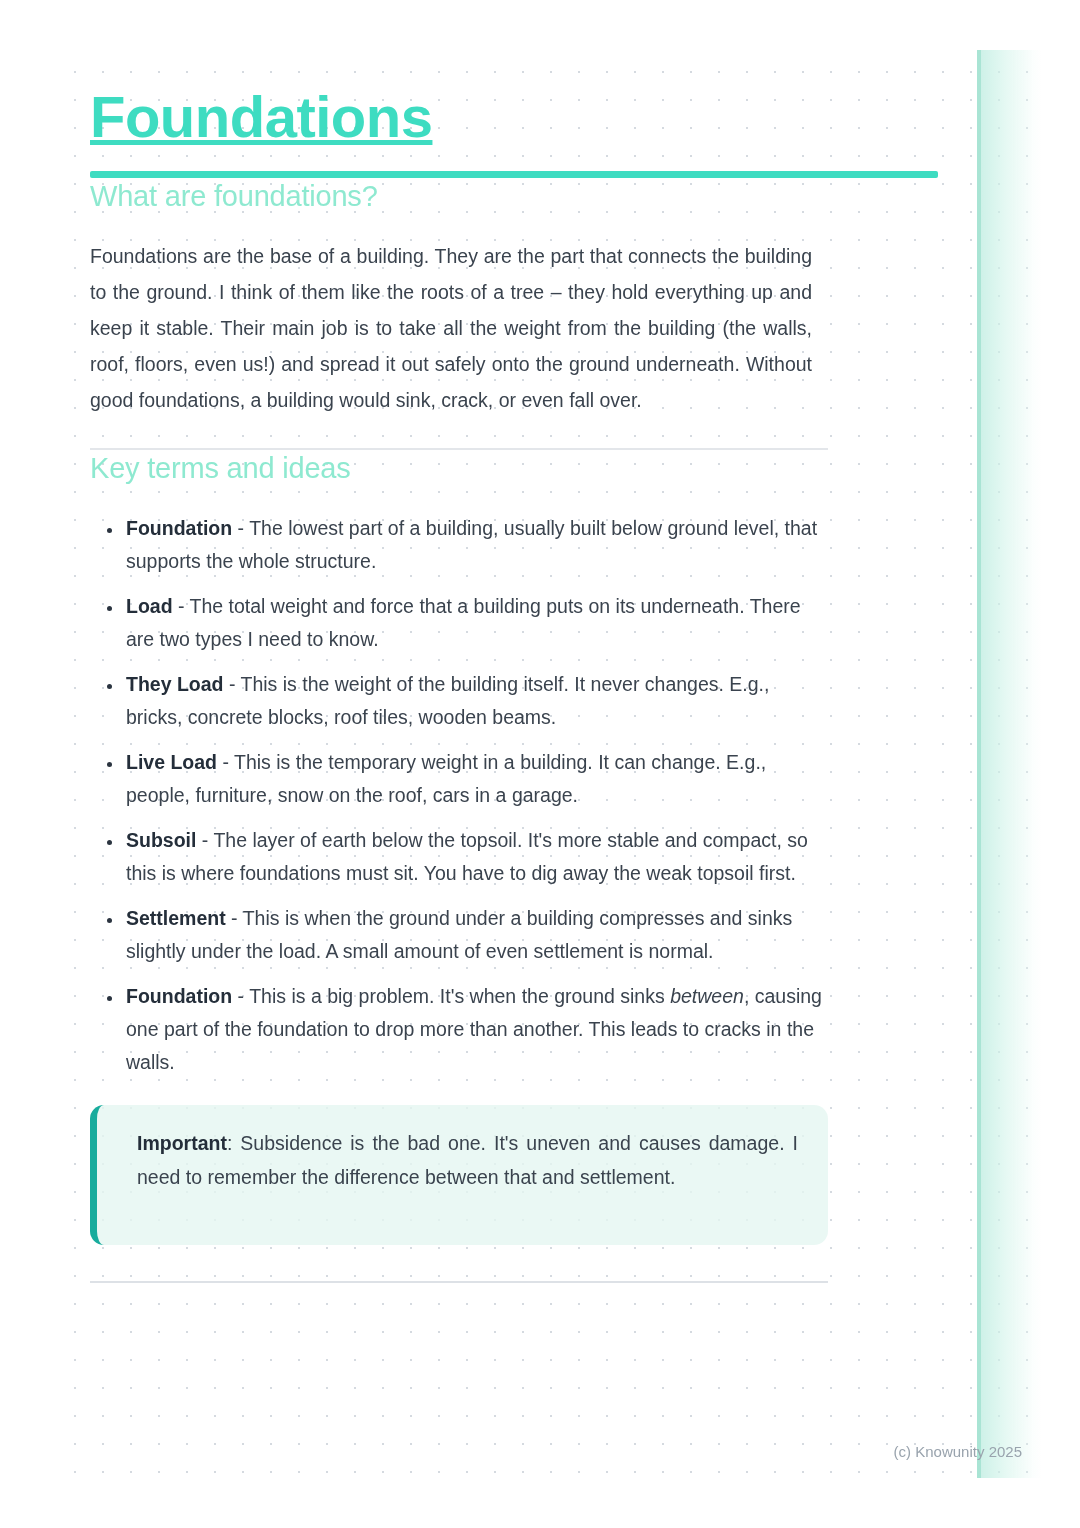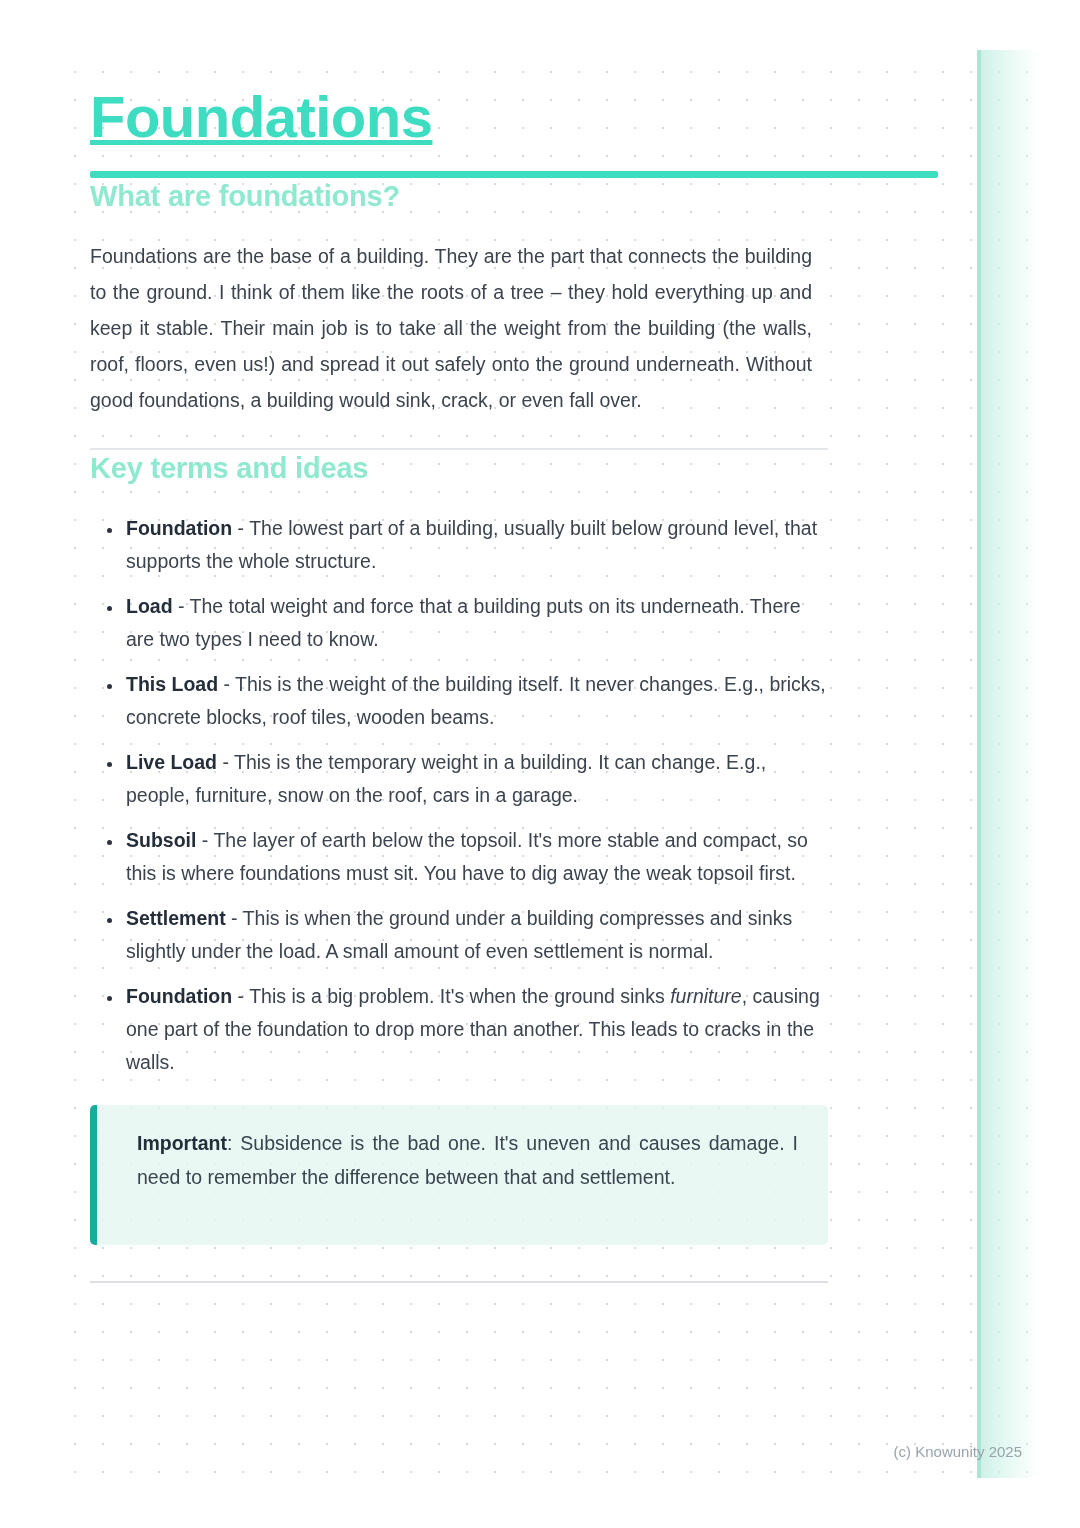--- a/index.html
+++ b/index.html
@@ -36,21 +36,21 @@
     font-size:58px;line-height:1.15;font-weight:bold;
     letter-spacing:-0.5px;
     color:#3EDCC1;
     text-decoration:underline;
   }
   .title-rule{
     width:848px;height:7px;background:#3EDCC1;border:none;
     margin:20px 0 0 0;border-radius:2px;
   }
   h2.section-heading{
-    margin:0;font-size:29px;line-height:1.3;font-weight:bold;
+    margin:0;font-size:29px;line-height:1.3;font-weight:normal;
     color:#8EE9D0;letter-spacing:-0.2px;
   }
   .h2-what{margin-top:44px;}
   .h2-terms{margin-top:36px;}
   p.body-paragraph{
     margin:23px 16px 0 0;
     font-size:19.5px;line-height:36px;color:#3A434E;
     text-align:justify;
   }
   .divider{
@@ -66,21 +66,21 @@
     margin:12px 0 11px 0;padding-left:2px;
   }
   ul.term-list li::marker{color:#2B3440;font-size:18px;}
   .term{font-weight:bold;color:#242e3a;}
   .callout{
     margin:26px 0 0 0;
     width:738px;box-sizing:border-box;
     min-height:140px;
     background:rgba(228,246,241,0.78);
     border-left:7px solid #18AC9D;
-    border-radius:5px;
+    border-radius:14px;
     padding:21px 30px 22px 40px;
   }
   .callout-text{
     font-size:19.5px;line-height:34.5px;color:#3A434E;
     text-align:justify;
   }
   .callout-label{font-weight:bold;color:#242e3a;}
   .footer-divider{
     border:none;height:2px;background:#dde1e6;
     margin:36px 0 0 0;width:738px;
@@ -110,33 +110,33 @@
     <h2 class="section-heading h2-terms">Key terms and ideas</h2>
 
     <ul class="term-list">
       <li>
         <span class="term">Foundation</span><span> - </span><span>The lowest part of a building, usually built below ground level, that supports the whole structure.</span><i></i><span></span>
       </li>
       <li>
         <span class="term">Load</span><span> - </span><span>The total weight and force that a building puts on its underneath. There are two types I need to know.</span><i></i><span></span>
       </li>
       <li>
-        <span class="term">This Load</span><span> - </span><span>This is the weight of the building itself. It never changes. E.g., bricks, concrete blocks, roof tiles, wooden beams.</span><i></i><span></span>
+        <span class="term">They Load</span><span> - </span><span>This is the weight of the building itself. It never changes. E.g., bricks, concrete blocks, roof tiles, wooden beams.</span><i></i><span></span>
       </li>
       <li>
         <span class="term">Live Load</span><span> - </span><span>This is the temporary weight in a building. It can change. E.g., people, furniture, snow on the roof, cars in a garage.</span><i></i><span></span>
       </li>
       <li>
         <span class="term">Subsoil</span><span> - </span><span>The layer of earth below the topsoil. It's more stable and compact, so this is where foundations must sit. You have to dig away the weak topsoil first.</span><i></i><span></span>
       </li>
       <li>
         <span class="term">Settlement</span><span> - </span><span>This is when the ground under a building compresses and sinks slightly under the load. A small amount of even settlement is normal.</span><i></i><span></span>
       </li>
       <li>
-        <span class="term">Foundation</span><span> - </span><span>This is a big problem. It's when the ground sinks </span><i>furniture</i><span>, causing one part of the foundation to drop more than another. This leads to cracks in the walls.</span>
+        <span class="term">Foundation</span><span> - </span><span>This is a big problem. It's when the ground sinks </span><i>between</i><span>, causing one part of the foundation to drop more than another. This leads to cracks in the walls.</span>
       </li>
     </ul>
 
     <div class="callout">
       <div class="callout-text">
         <span class="callout-label">Important</span><span>: </span><span>Subsidence is the bad one. It's uneven and causes damage. I need to remember the difference between that and settlement.</span>
       </div>
     </div>
 
     <hr class="footer-divider">

